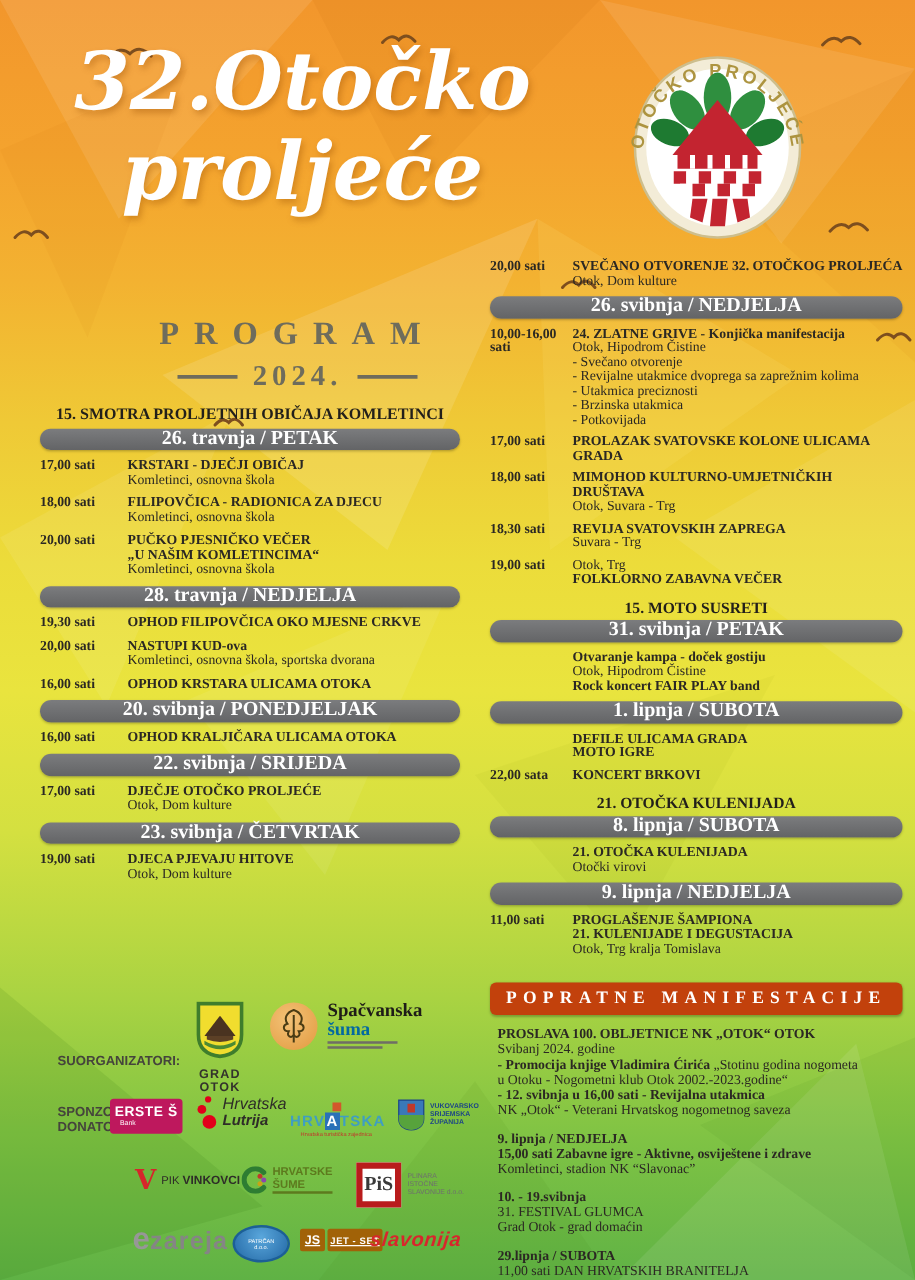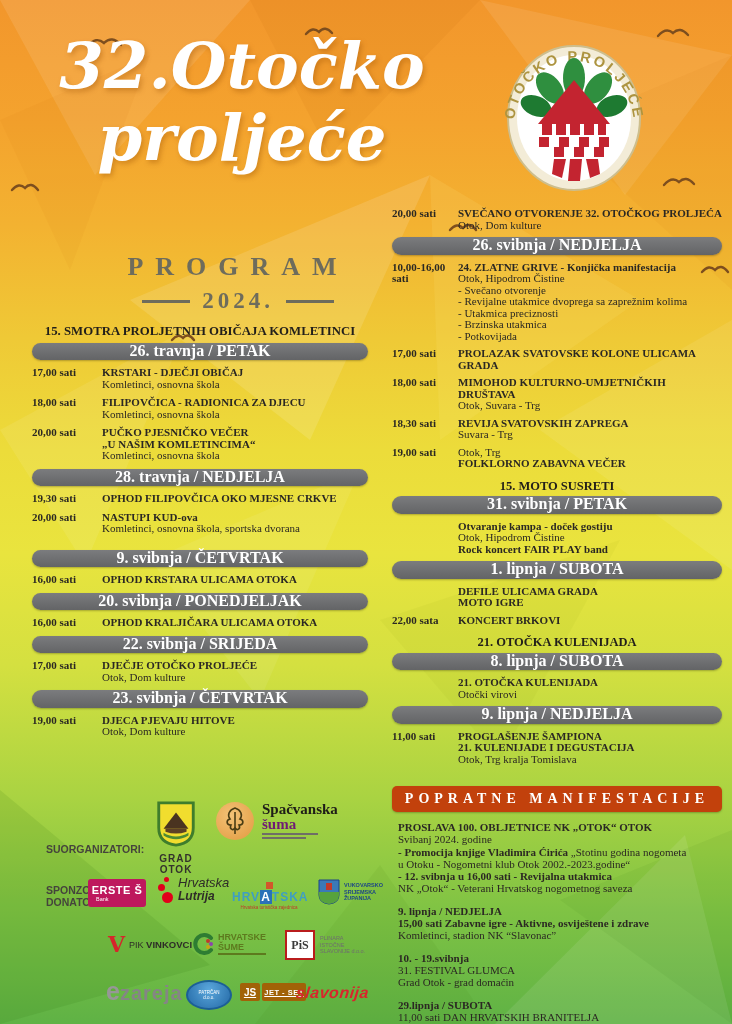--- a/index.html
+++ b/index.html
@@ -57,21 +57,21 @@
   .plabel{position:absolute;font-family:"Liberation Sans",sans-serif;font-weight:bold;
           font-size:10.5px;color:#45443c;}
   .caption{font-family:"Liberation Sans",sans-serif;font-weight:bold;color:#33322c;}
   #grad-otok{position:absolute;left:144px;top:801px;width:64px;text-align:center;}
   #grad-otok .caption{font-size:10px;letter-spacing:1px;margin-top:2px;}
   #spacvanska{position:absolute;left:216px;top:802px;display:flex;gap:8px;}
   #spacv-circle{width:38px;height:38px;border-radius:50%;
         background:radial-gradient(circle at 40% 35%,#f3c277,#e29a3f);display:flex;
         align-items:center;justify-content:center;}
   #spacvanska .stxt .s1{font-size:15px;font-weight:bold;line-height:15px;color:#1e1c18;}
-  #spacvanska .stxt .s2{font-size:15px;font-weight:bold;line-height:14px;color:#701a75;}
+  #spacvanska .stxt .s2{font-size:15px;font-weight:bold;line-height:14px;color:#0369a1;}
   .microbar{height:2px;background:#6f6e66;margin-top:2px;}
 
   .logoabs{position:absolute;}
   #erste{left:88px;top:879px;width:58px;height:28px;background:#be185d;border-radius:3px;
          color:#fff;font-family:"Liberation Sans",sans-serif;display:flex;flex-direction:column;
          align-items:center;justify-content:center;}
   #erste .e1{font-size:11px;font-weight:bold;letter-spacing:.5px;}
   #erste .e2{font-size:5.5px;align-self:flex-start;margin-left:8px;}
   #lutrija{left:158px;top:876px;display:flex;align-items:center;gap:4px;}
   .dotwrap{position:relative;width:16px;height:26px;}
@@ -88,22 +88,22 @@
   #zupanija .ztxt div{font-family:"Liberation Sans",sans-serif;font-weight:bold;
         font-size:5.5px;line-height:6.5px;color:#1c4587;}
   #pik{left:108px;top:934px;display:flex;align-items:center;gap:4px;}
   #pik .v{color:#d6252b;font-size:22px;font-weight:bold;font-family:"DejaVu Serif",serif;line-height:20px;}
   #pik .ptxt{font-family:"Liberation Sans",sans-serif;color:#2e2c28;font-size:9px;}
   #pik .ptxt b{font-size:9.5px;}
   #sume{left:193px;top:933px;display:flex;align-items:center;gap:3px;}
   #sume .stx{font-family:"Liberation Sans",sans-serif;font-weight:bold;color:#5d7a1e;
         font-size:9px;line-height:9.5px;border-bottom:2px solid #5d7a1e;padding-bottom:1px;}
   #pis{left:285px;top:930px;display:flex;gap:5px;align-items:center;}
-  #pis .box{width:26px;height:26px;border:2px solid #b91c1c;background:#fff;color:#3a3a3a;
-        font-size:12px;font-weight:bold;display:flex;align-items:center;justify-content:center;}
+  #pis .box{width:26px;height:26px;border:5px solid #b91c1c;background:#fff;color:#3a3a3a;
+        font-size:16px;font-weight:bold;display:flex;align-items:center;justify-content:center;}
   #pis .ptx div{font-family:"Liberation Sans",sans-serif;font-size:5.5px;line-height:6.5px;color:#6e6e6e;}
   #ezareja{left:106px;top:980px;display:flex;align-items:baseline;
         font-family:"Liberation Sans",sans-serif;color:#858585;}
   #ezareja .g{font-size:25px;font-weight:bold;line-height:22px;color:#979797;}
   #ezareja .z{font-size:20px;font-weight:bold;letter-spacing:1px;}
   #patrcan{left:186px;top:980px;width:42px;height:26px;border-radius:50%;
         background:radial-gradient(circle at 50% 30%,#5aa7dc,#2368a5);border:2px solid #1c5f96;
         display:flex;align-items:center;justify-content:center;}
   #patrcan .ptx{color:#fff;font-family:"Liberation Sans",sans-serif;font-size:4.5px;text-align:center;}
   #jetset{left:240px;top:983px;display:flex;gap:2px;align-items:center;}
@@ -239,21 +239,20 @@
         <div class="line"><strong>OPHOD FILIPOVČICA OKO MJESNE CRKVE</strong></div>
       </div>
     </div>
     <div class="event">
       <div class="time">20,00 sati</div>
       <div class="lines">
         <div class="line"><strong>NASTUPI KUD-ova</strong></div>
         <div class="line">Komletinci, osnovna škola, sportska dvorana</div>
       </div>
     </div>
-    <div class="daybar gapped">9. svibnja / ČETVRTAK</div>
     <div class="event">
       <div class="time">16,00 sati</div>
       <div class="lines">
         <div class="line"><strong>OPHOD KRSTARA ULICAMA OTOKA</strong></div>
       </div>
     </div>
     <div class="daybar">20. svibnja / PONEDJELJAK</div>
     <div class="event">
       <div class="time">16,00 sati</div>
       <div class="lines">

